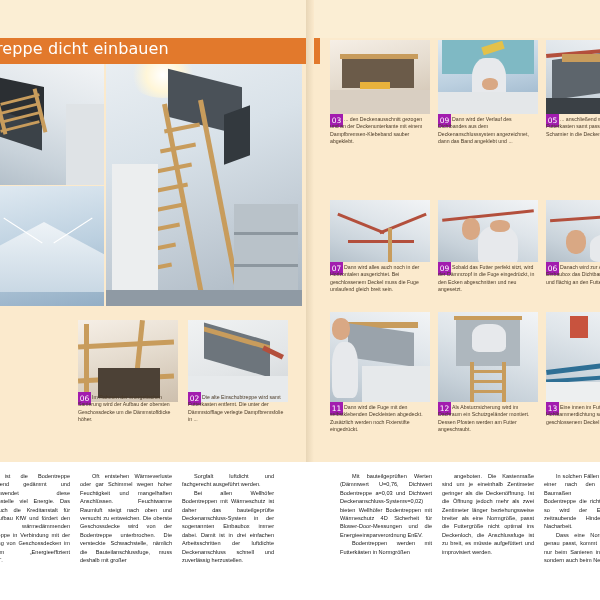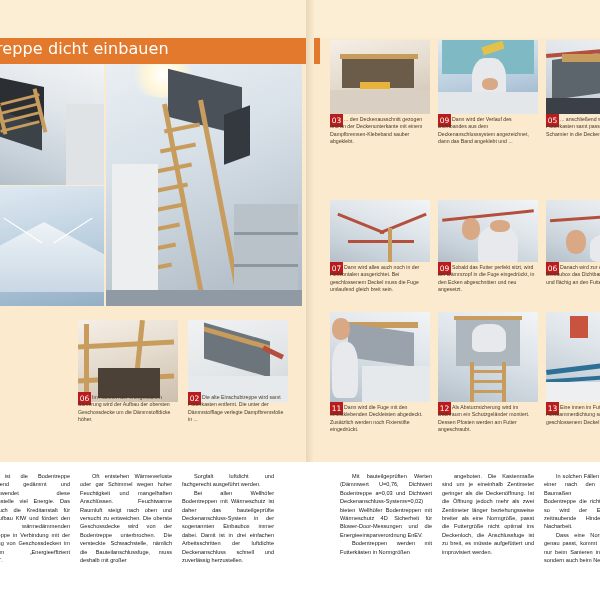--- a/index.html
+++ b/index.html
@@ -51,21 +51,21 @@
   .wall{position:absolute;background:#e7e9ea;}
   .lamp{position:absolute;border-radius:50%;
     background:radial-gradient(circle,#ffffff 0%,#fff6d8 40%,rgba(255,246,216,0) 72%);}
   .person{position:absolute;background:#e7e9ec;border-radius:40% 40% 20% 20%;}
   .skin{position:absolute;background:#d9a884;border-radius:45%;}
   .floor{position:absolute;background:#8f9aa4;}
 
   
   .cap{position:absolute;color:#4a3a27;font-size:5.2px;line-height:7.4px;
     font-family:"Liberation Sans", sans-serif;}
-  .num{position:absolute;width:13px;height:13px;background:#b91c1c;
+  .num{position:absolute;width:13px;height:13px;background:#a21caf;
     color:#ffffff;font-size:7.5px;line-height:13px;text-align:center;
     font-family:"DejaVu Sans", sans-serif;}
   .captxt{position:absolute;}
   .captxt p{margin:0;text-indent:14px;}
 
   
   .body{
     position:absolute;left:0;top:462px;width:600px;height:138px;
     background:#ffffff;
   }

